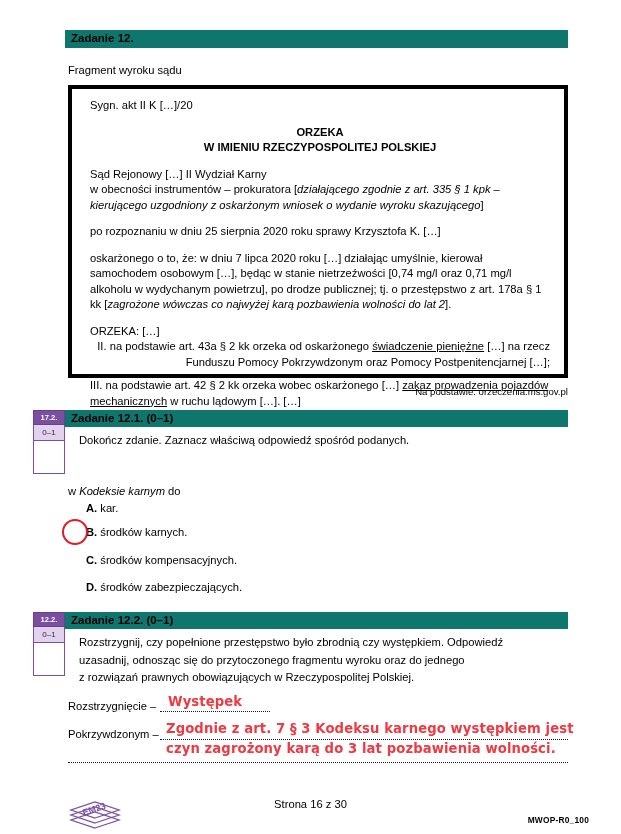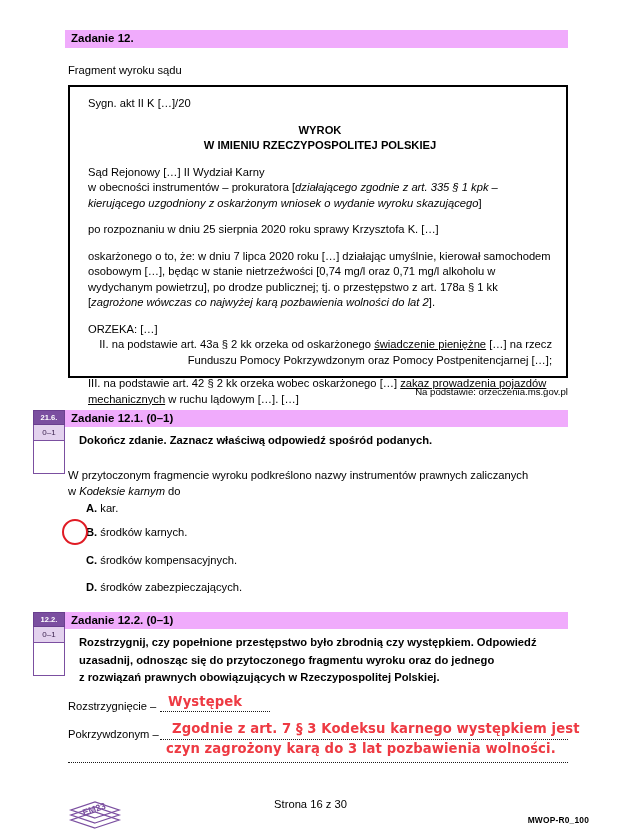--- a/index.html
+++ b/index.html
@@ -18,58 +18,58 @@
 
   
   .page {
     position: absolute;
     inset: 0;
   }
 
   
   .task-bar {
     position: absolute;
-    background: #f0abfc;
+    background: #0f766e;
     font-weight: bold;
     font-size: 11.5px;
     line-height: 17px;
     padding-left: 6px;
     box-sizing: border-box;
     color: #000;
   }
 
   
   .doc-box {
     position: absolute;
     left: 68px;
     top: 85px;
     width: 500px;
     height: 293px;
-    border: 2px solid #000000;
+    border: 4px solid #000000;
     box-sizing: border-box;
     background: #fff;
   }
   .doc-inner {
     padding: 9px 14px 8px 18px;
     font-size: 11.2px;
     line-height: 15.5px;
   }
   .doc-inner p { margin: 0 0 11px 0; }
   .doc-inner p:last-child { margin-bottom: 0; }
   .center { text-align: center; font-weight: bold; }
   .ital { font-style: italic; }
   .uline { text-decoration: underline; }
 
   
   .txt {
     position: absolute;
     font-size: 11.2px;
     line-height: 16px;
   }
-  .bold { font-weight: bold; padding-left: 11px; }
+  .bold { font-weight: normal; padding-left: 11px; }
 
   .source {
     position: absolute;
     right: 53px;
     top: 386px;
     font-size: 9.6px;
   }
 
   
   .score-group {
@@ -174,48 +174,48 @@
 
 <div class="page">
 
   <div class="task-bar" style="left:65px; top:30px; width:503px; height:18px;">Zadanie 12.</div>
 
   <div class="txt" style="left:68px; top:62px;">Fragment wyroku sądu</div>
 
   <div class="doc-box">
     <div class="doc-inner">
       <p>Sygn. akt II K […]/20</p>
-      <p class="center" style="margin-bottom:0;">WYROK</p>
+      <p class="center" style="margin-bottom:0;">ORZEKA</p>
       <p class="center">W IMIENIU RZECZYPOSPOLITEJ POLSKIEJ</p>
       <p>
         <span>Sąd Rejonowy […] II Wydział Karny</span><br>
         <span>w obecności instrumentów – prokuratora [</span><span class="ital">działającego zgodnie z art. 335 § 1 kpk – kierującego uzgodniony z oskarżonym wniosek o wydanie wyroku skazującego</span><span>]</span>
       </p>
       <p>po rozpoznaniu w dniu 25 sierpnia 2020 roku sprawy Krzysztofa K. […]</p>
       <p><span>oskarżonego o to, że: w dniu 7 lipca 2020 roku […] działając umyślnie, kierował samochodem osobowym […], będąc w stanie nietrzeźwości [0,74 mg/l oraz 0,71 mg/l alkoholu w wydychanym powietrzu], po drodze publicznej; tj. o przestępstwo z art. 178a § 1 kk [</span><span class="ital">zagrożone wówczas co najwyżej karą pozbawienia wolności do lat 2</span><span>].</span></p>
       <p style="margin-bottom:0;">ORZEKA: […]</p>
       <p style="margin-bottom:8px;text-align:right;"><span>II. na podstawie art. 43a § 2 kk orzeka od oskarżonego </span><span class="uline">świadczenie pieniężne</span><span> […] na rzecz Funduszu Pomocy Pokrzywdzonym oraz Pomocy Postpenitencjarnej […];</span></p>
       <p style="margin-bottom:4px;"><span>III. na podstawie art. 42 § 2 kk orzeka wobec oskarżonego […] </span><span class="uline">zakaz prowadzenia pojazdów mechanicznych</span><span> w ruchu lądowym […]. […]</span></p>
     </div>
   </div>
 
   <div class="source">Na podstawie: orzeczenia.ms.gov.pl</div>
 
   <div class="score-group" style="top:410px;">
-    <div class="score-no">21.6.</div>
+    <div class="score-no">17.2.</div>
     <div class="score-range">0–1</div>
     <div class="score-blank"></div>
   </div>
 
   <div class="task-bar" style="left:65px; top:410px; width:503px; height:17px;">Zadanie 12.1. (0–1)</div>
 
   <div class="txt bold" style="left:68px; top:432px;">Dokończ zdanie. Zaznacz właściwą odpowiedź spośród podanych.</div>
 
   <div class="txt" style="left:68px; top:467px; width:500px;">
-    <span>W przytoczonym fragmencie wyroku podkreślono nazwy instrumentów prawnych zaliczanych</span><br>
+    <br>
     <span>w </span><span class="ital">Kodeksie karnym</span><span> do</span>
   </div>
 
   <div class="option" style="top:502px;">
     <span class="letter">A.</span><span> kar.</span>
   </div>
   <div class="option" style="top:526px;">
     <span class="letter">B.</span><span> środków karnych.</span>
   </div>
   <div class="option" style="top:554px;">
@@ -242,21 +242,21 @@
   </div>
 
   <div class="txt" style="left:68px; top:698px;">Rozstrzygnięcie – </div>
   <div class="dotline" style="left:160px; top:711px; width:110px;"></div>
 
   <div class="txt" style="left:68px; top:726px;">Pokrzywdzonym – </div>
   <div class="dotline" style="left:160px; top:739px; width:408px;"></div>
   <div class="dotline" style="left:68px; top:762px; width:500px;"></div>
 
   <div class="hand" style="left:168px; top:694px;">Występek</div>
-  <div class="hand" style="left:172px; top:721px;">Zgodnie z art. 7 § 3 Kodeksu karnego występkiem jest</div>
+  <div class="hand" style="left:166px; top:721px;">Zgodnie z art. 7 § 3 Kodeksu karnego występkiem jest</div>
   <div class="hand" style="left:166px; top:741px;">czyn zagrożony karą do 3 lat pozbawienia wolności.</div>
 
   <div class="footer-logo">
     <svg viewBox="0 0 62 40" width="62" height="40" aria-hidden="true">
       <g fill="none" stroke="#7b4fa0" stroke-width="1.3">
         <polygon points="31,25 55,17 31,9 7,17"></polygon>
         <polygon points="31,30 55,22 31,14 7,22"></polygon>
         <polygon points="31,35 55,27 31,19 7,27"></polygon>
       </g>
       <text x="31" y="19" fill="#7b4fa0" font-size="9" font-weight="bold" font-family="'Liberation Sans', sans-serif" text-anchor="middle" transform="rotate(-18 31 19)">EM23</text>

